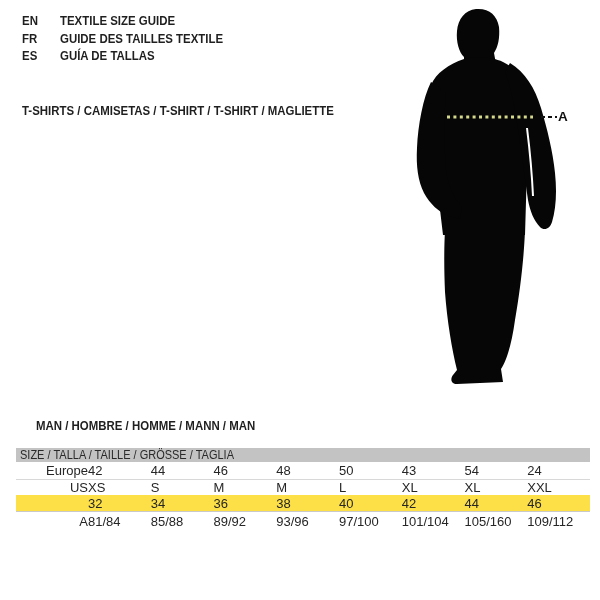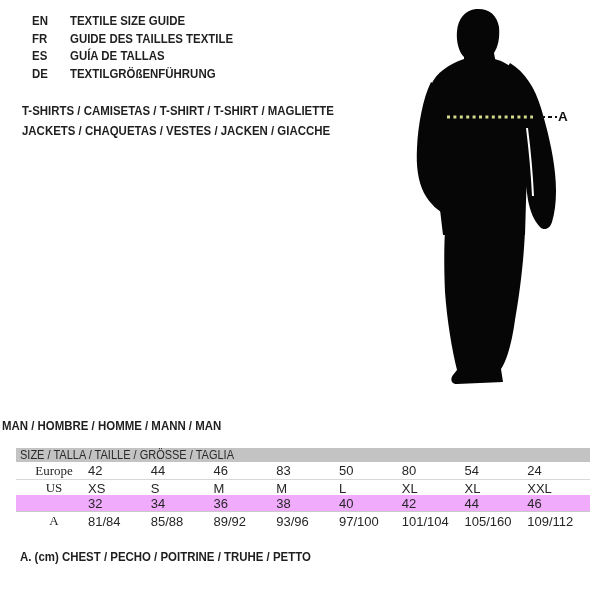--- a/index.html
+++ b/index.html
@@ -9,45 +9,45 @@
     font-family:"Liberation Sans", sans-serif;
     color:#1f1f1f;
     overflow:hidden;
   }
   #stage{position:relative;width:600px;height:600px;background:#fff;}
 
   
   .cond{display:inline-block;transform:scaleX(0.88);transform-origin:left center;white-space:nowrap;}
 
   
-  .lang-block{position:absolute;left:22px;top:12px;margin-left:10px;}
+  .lang-block{position:absolute;left:22px;top:12px;}
   .lang-row{display:flex;height:17.6px;align-items:center;font-weight:700;font-size:13px;}
   .lang-code{width:38px;flex:0 0 38px;}
   .lang-label{}
 
   
   .cat-block{position:absolute;left:22px;top:103px;}
   .cat-line{height:20px;font-weight:700;font-size:13px;display:flex;}
 
   
   .figure-wrap{position:absolute;left:415px;top:0;width:160px;height:395px;}
   .measure-label{position:absolute;left:558px;top:109px;font-size:13.5px;font-weight:600;color:#111;}
 
   
-  .section-title{position:absolute;left:2px;top:418px;font-weight:700;font-size:13px;}
+  .section-title{position:absolute;left:36px;top:418px;font-weight:700;font-size:13px;}
 
   
   .size-table{position:absolute;left:16px;top:448px;width:574px;font-size:13px;color:#262626;}
   .tbl-header{height:14px;background:#c3c3c3;display:flex;align-items:center;padding-left:4px;font-size:12.5px;color:#2a2a2a;}
   .tbl-row{display:grid;grid-template-columns:72px repeat(8,1fr);align-items:center;}
-  .tbl-row .lbl{padding-left:4px;text-align:center;font-family:Liberation Serif, serif;}
+  .tbl-row .lbl{padding-left:4px;text-align:right;}
   .tbl-row .val{text-align:left;}
   .row-europe{height:17px;border-bottom:1px solid #d8d8d8;}
   .row-us{height:15px;}
-  .row-num{height:16px;background:#f0abfc;border-bottom:1px solid #c9c9c9;}
+  .row-num{height:16px;background:#fde047;border-bottom:1px solid #c9c9c9;}
   .row-a{height:18px;}
 
   
   .footnote{position:absolute;left:20px;top:549px;font-weight:700;font-size:13px;}
 </style>
 </head>
 <body>
 
 <div id="stage">
 
@@ -57,32 +57,25 @@
       <span class="lang-label cond">TEXTILE SIZE GUIDE</span>
     </div>
     <div class="lang-row">
       <span class="lang-code cond">FR</span>
       <span class="lang-label cond">GUIDE DES TAILLES TEXTILE</span>
     </div>
     <div class="lang-row">
       <span class="lang-code cond">ES</span>
       <span class="lang-label cond">GUÍA DE TALLAS</span>
     </div>
-    <div class="lang-row">
-      <span class="lang-code cond">DE</span>
-      <span class="lang-label cond">TEXTILGRÖßENFÜHRUNG</span>
-    </div>
   </div>
 
   <div class="cat-block">
     <div class="cat-line">
       <span class="cond">T-SHIRTS / CAMISETAS / T-SHIRT / T-SHIRT / MAGLIETTE</span>
-    </div>
-    <div class="cat-line">
-      <span class="cond">JACKETS / CHAQUETAS / VESTES / JACKEN / GIACCHE</span>
     </div>
   </div>
 
   <div class="figure-wrap">
     <svg width="160" height="395" viewBox="0 0 160 395" xmlns="http://www.w3.org/2000/svg">
       <g>
 
         <path fill="#060606" d="M61,9 C50,10 43,19 42,31 C41,42 44,52 49,57 L49,64 L81,64 L79,53 C83,47 85,38 84,27 C82,15 74,8 61,9 Z"></path>
 
         <path fill="#060606" d="M49,59 C34,64 21,73 16,85 C14,92 13,100 13,108 L28,235 L110,235 L114,100 C112,83 103,69 88,62 C78,57 60,56 49,59 Z"></path>
@@ -110,23 +103,23 @@
   <div class="size-table">
     <div class="tbl-header">
       <span class="cond">SIZE / TALLA / TAILLE / GRÖSSE / TAGLIA</span>
     </div>
 
     <div class="tbl-row row-europe">
       <span class="lbl">Europe</span>
       <span class="val">42</span>
       <span class="val">44</span>
       <span class="val">46</span>
-      <span class="val">83</span>
+      <span class="val">48</span>
       <span class="val">50</span>
-      <span class="val">80</span>
+      <span class="val">43</span>
       <span class="val">54</span>
       <span class="val">24</span>
     </div>
 
     <div class="tbl-row row-us">
       <span class="lbl">US</span>
       <span class="val">XS</span>
       <span class="val">S</span>
       <span class="val">M</span>
       <span class="val">M</span>
@@ -154,17 +147,14 @@
       <span class="val">85/88</span>
       <span class="val">89/92</span>
       <span class="val">93/96</span>
       <span class="val">97/100</span>
       <span class="val">101/104</span>
       <span class="val">105/160</span>
       <span class="val">109/112</span>
     </div>
   </div>
 
-  <div class="footnote">
-    <span class="cond">A. (cm) CHEST / PECHO / POITRINE / TRUHE / PETTO</span>
-  </div>
 
 </div>
 
 </body></html>

